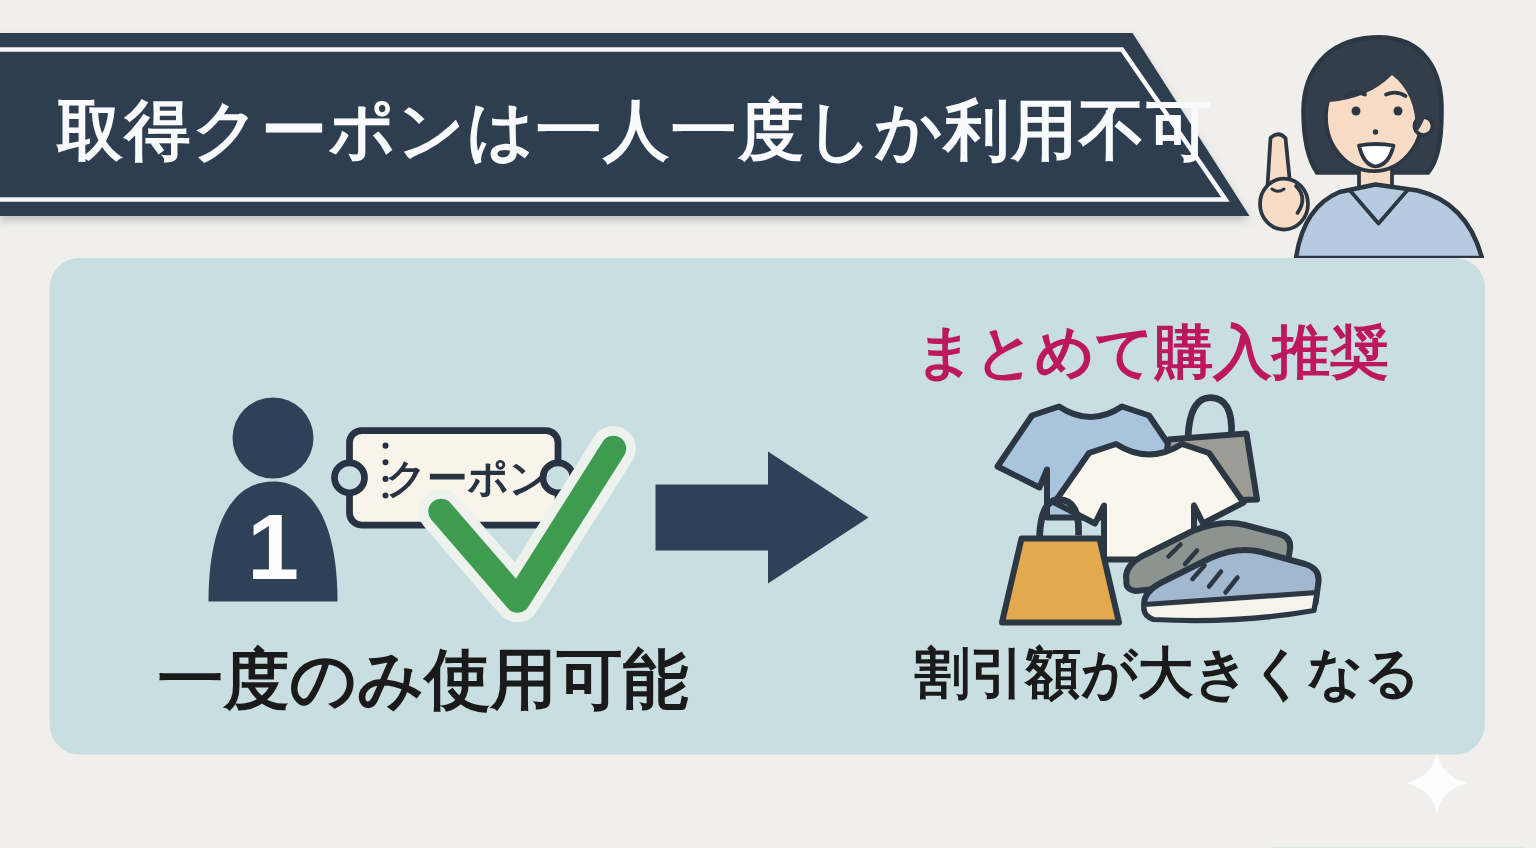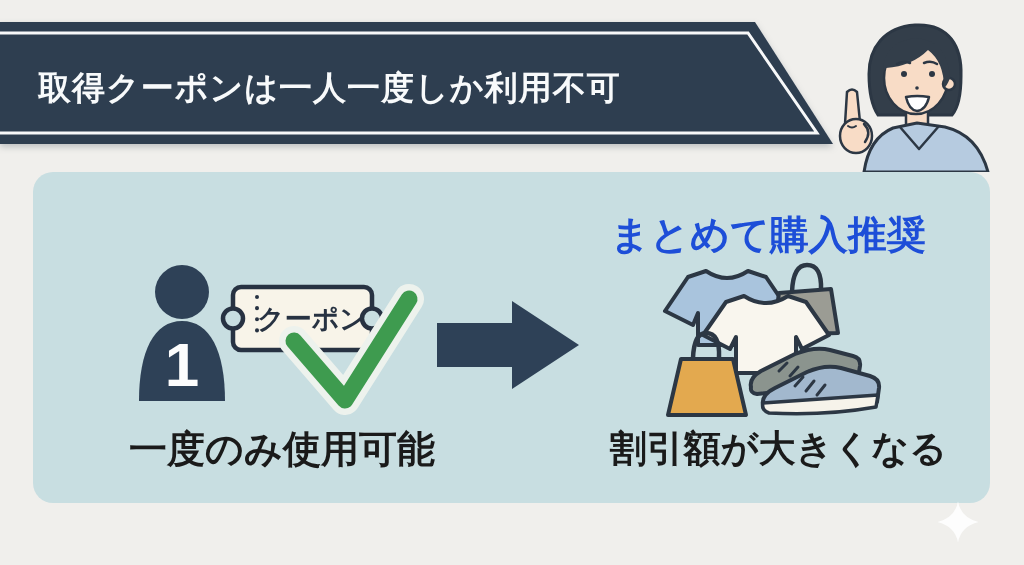--- a/index.html
+++ b/index.html
@@ -7,35 +7,35 @@
     width:1024px;height:565px;position:relative;overflow:hidden;
     background:#f0efec;
     font-family:"Liberation Sans","DejaVu Sans",sans-serif;
   }
   .abs{position:absolute;}
 
   
   #banner-svg{left:0;top:0;filter:drop-shadow(0 3px 3px rgba(40,55,70,.25));}
   #banner-title{
     left:38px;top:60px;width:720px;height:56px;
-    color:#f8fafb;font-size:33px;font-weight:900;line-height:56px;
+    color:#f8fafb;font-size:44px;font-weight:900;line-height:56px;
     letter-spacing:1px;white-space:nowrap;
   }
 
   
   #panel{
     left:33px;top:172px;width:957px;height:331px;
     background:#c8dee1;border-radius:20px;
   }
 
   .caption{
     color:#1a1a1a;font-weight:900;text-align:center;white-space:nowrap;
   }
-  #left-caption{left:97px;top:424px;width:370px;font-size:38px;}
-  #right-heading{left:593px;top:208px;width:350px;font-size:39px;color:#1d4ed8;font-weight:900;text-align:center;white-space:nowrap;}
+  #left-caption{left:97px;top:424px;width:370px;font-size:44px;}
+  #right-heading{left:593px;top:208px;width:350px;font-size:39px;color:#be185d;font-weight:900;text-align:center;white-space:nowrap;}
   #right-caption{left:567px;top:424px;width:380px;font-size:37px;text-align:right;}
 </style>
 </head>
 <body>
 
 <svg id="banner-svg" class="abs" width="860" height="160" viewBox="0 0 860 160">
   <polygon points="0,22 755,22 833,144 0,144" fill="#2e3e50"></polygon>
   <polygon points="-12,33 748,33 817,133 -12,133" fill="none" stroke="#f7f8f9" stroke-width="3"></polygon>
 </svg>
 <div id="banner-title" class="abs">取得クーポンは一人一度しか利用不可</div>

